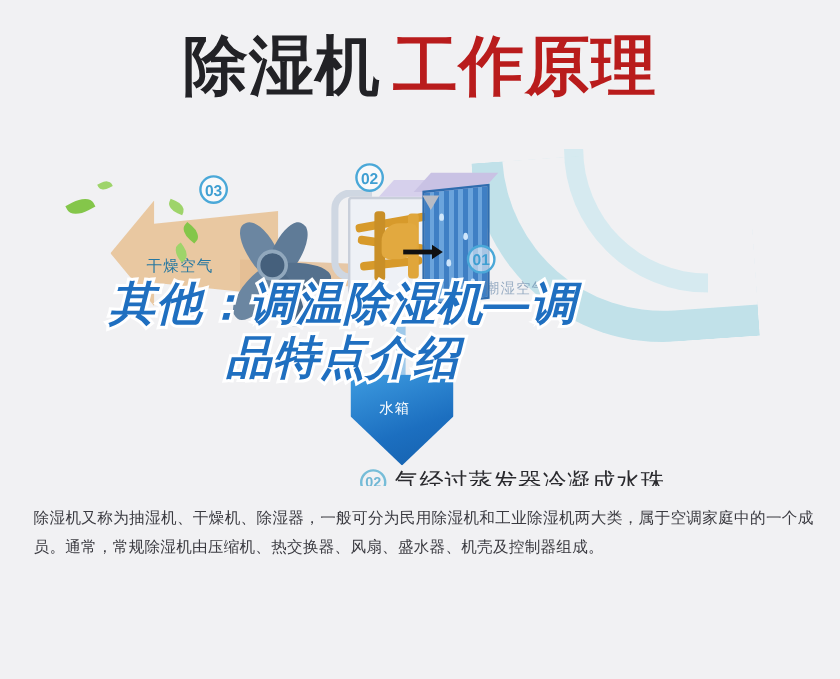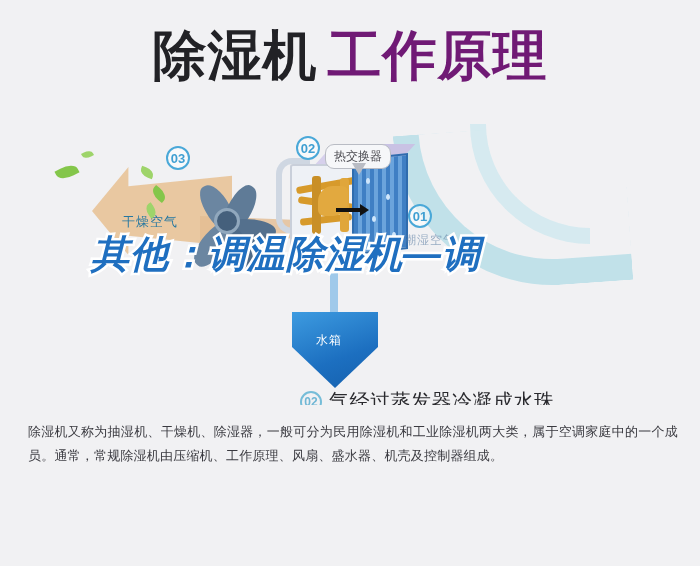--- a/index.html
+++ b/index.html
@@ -15,21 +15,21 @@
   .title-row {
     position: absolute; top: 28px; left: 0; width: 700px;
     text-align: center; white-space: nowrap;
   }
   .title-gray, .title-black {
     font-size: 54px; font-weight: 700; letter-spacing: 1px;
     font-family: "Liberation Sans", "DejaVu Sans", sans-serif;
     line-height: 1;
   }
   .title-gray { color: #222226; }
-  .title-black { color: #701a75; margin-left: 10px; }
+  .title-black { color: #b91c1c; margin-left: 10px; }
 
   
   .illus {
     position: absolute; top: 120px; left: 0; width: 700px; height: 285px;
     overflow: hidden;
   }
 
   
   .swoosh {
     position: absolute; left: 398px; top: 8px; width: 230px; height: 160px;
@@ -161,21 +161,21 @@
   
   .badge {
     position: absolute; width: 24px; height: 24px; border-radius: 50%;
     border: 2px solid #4aa8d8; color: #3f9fd2;
     font-size: 13px; font-weight: 700;
     display: flex; align-items: center; justify-content: center;
     background: rgba(255,255,255,.55);
   }
   .badge.b03 { left: 166px; top: 26px; }
   .badge.b02 { left: 296px; top: 16px; }
-  .badge.b01 { left: 408px; top: 84px; }
+  .badge.b01 { left: 389px; top: 84px; }
 
   
   .callout {
     position: absolute; left: 325px; top: 24px;
     padding: 3px 8px; font-size: 12px; color: #4a4a50;
     border: 1px solid #b9bcc4; border-radius: 9px; background: #f6f7f9;
     white-space: nowrap;
   }
   .callout-tail {
     position: absolute; left: 352px; top: 43px;
@@ -268,40 +268,40 @@
     <div class="droplet" style="left:366px;top:58px"></div>
     <div class="droplet" style="left:386px;top:74px"></div>
     <div class="droplet" style="left:372px;top:96px"></div>
     <div class="droplet" style="left:392px;top:112px"></div>
     <div class="arrow-blk"></div>
 
     <div class="tank-stem"></div>
     <div class="tank"></div>
     <div class="tank-lbl">水箱</div>
 
-    <div class="callout">热交换器</div>
     <div class="callout-tail"></div>
 
     <div class="humid-lbl">潮湿空气</div>
 
     <div class="badge b03">03</div>
     <div class="badge b02">02</div>
     <div class="badge b01">01</div>
 
     <div class="steps">
       <div class="step-line">
         <div class="step-num">02</div>
         <div class="step-txt">气经过蒸发器冷凝成水珠</div>
       </div>
 
     </div>
 
   </div>
 
   <div class="overlay">
     <span>其他：调温除湿机—调</span>
+    <span>品特点介绍</span>
   </div>
 
   <div class="desc">
-    <p>除湿机又称为抽湿机、干燥机、除湿器，一般可分为民用除湿机和工业除湿机两大类，属于空调家庭中的一个成员。通常，常规除湿机由压缩机、工作原理、风扇、盛水器、机壳及控制器组成。</p>
+    <p>除湿机又称为抽湿机、干燥机、除湿器，一般可分为民用除湿机和工业除湿机两大类，属于空调家庭中的一个成员。通常，常规除湿机由压缩机、热交换器、风扇、盛水器、机壳及控制器组成。</p>
   </div>
 
 </div>
 
 </body></html>

